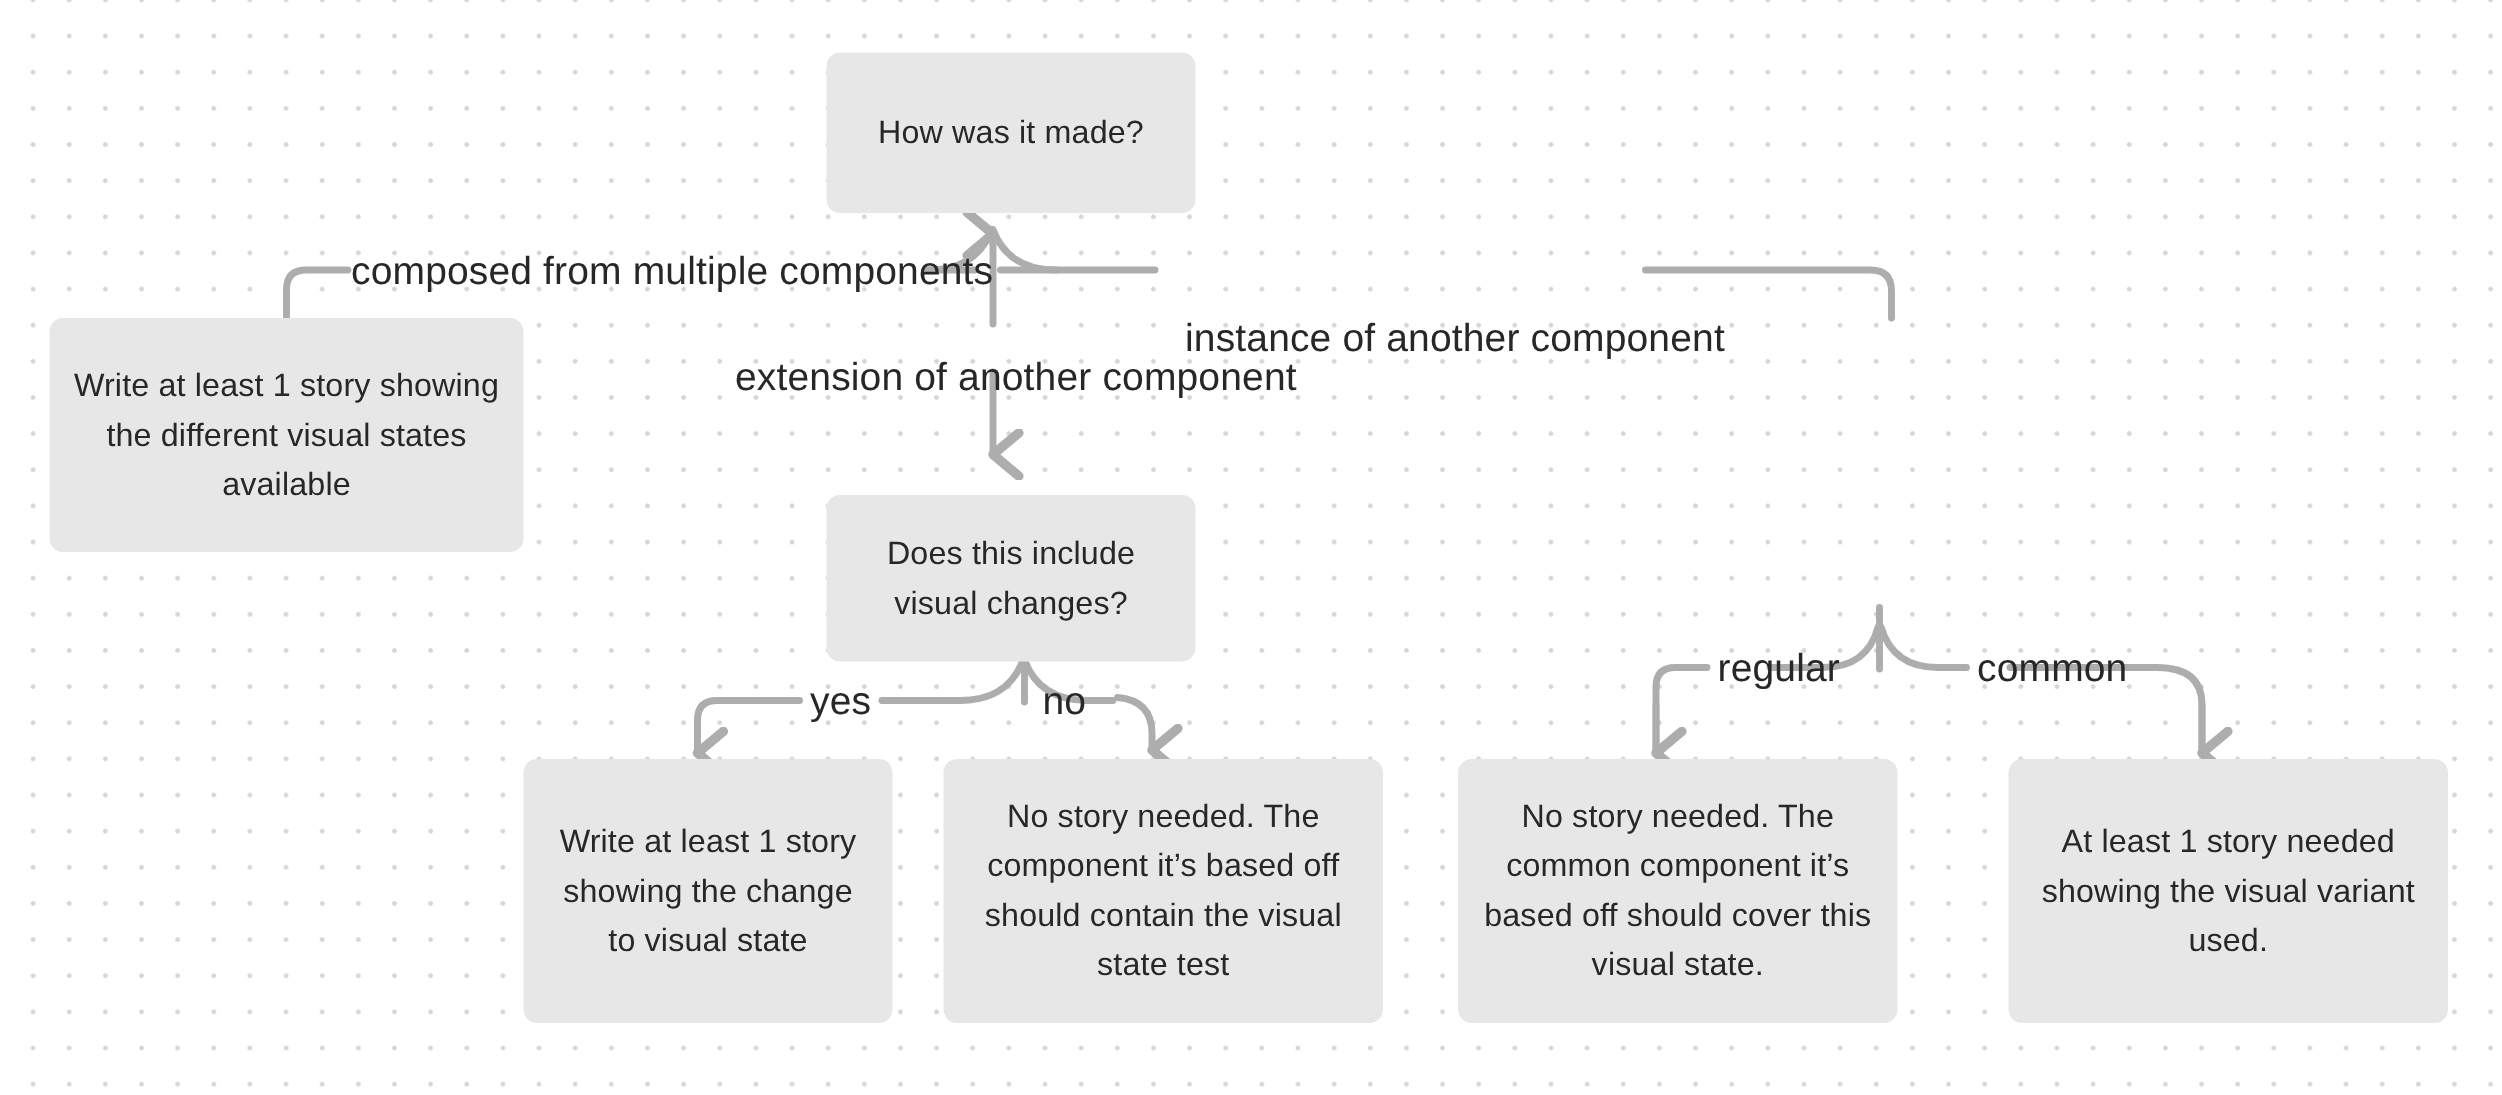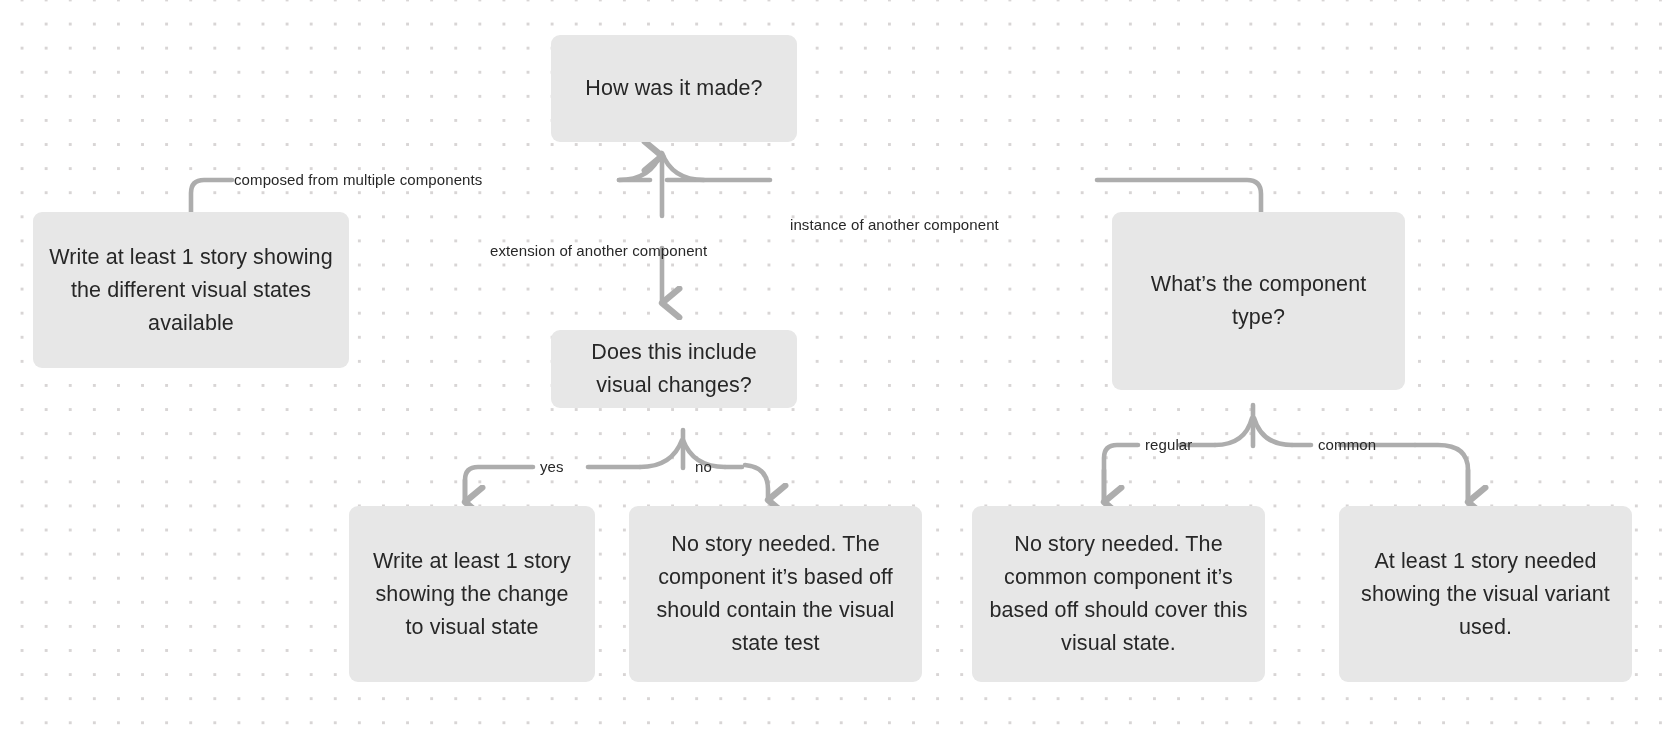--- a/index.html
+++ b/index.html
@@ -54,21 +54,21 @@
   }
 
   .node span {
     display: block;
     width: 100%;
   }
 
   .edge-label {
     position: absolute;
     color: #272727;
-    font-size: 15px;
+    font-size: 26px;
     line-height: 26px;
     letter-spacing: 0.1px;
     white-space: nowrap;
     background-color: transparent;
     text-align: center;
   }
 </style>
 </head>
 <body>
 
@@ -128,27 +128,24 @@
   </svg>
 
   <div class="node" style="left:551px; top:35px; width:246px; height:107px;">
     <span>How was it made?</span>
   </div>
 
   <div class="node" style="left:33px; top:212px; width:316px; height:156px;">
     <span>Write at least 1 story showing the different visual states available</span>
   </div>
 
-  <div class="node" style="left:551px; top:330px; width:246px; height:78px;">
+  <div class="node" style="left:551px; top:330px; width:246px; height:111px;">
     <span>Does this include visual changes?</span>
   </div>
 
-  <div class="node" style="left:1112px; top:212px; width:293px; height:178px;">
-    <span>What’s the component type?</span>
-  </div>
 
   <div class="node" style="left:349px; top:506px; width:246px; height:176px;">
     <span>Write at least 1 story showing the change to visual state</span>
   </div>
 
   <div class="node" style="left:629px; top:506px; width:293px; height:176px;">
     <span>No story needed. The component it’s based off should contain the visual state test</span>
   </div>
 
   <div class="node" style="left:972px; top:506px; width:293px; height:176px;padding-left:16px;">

